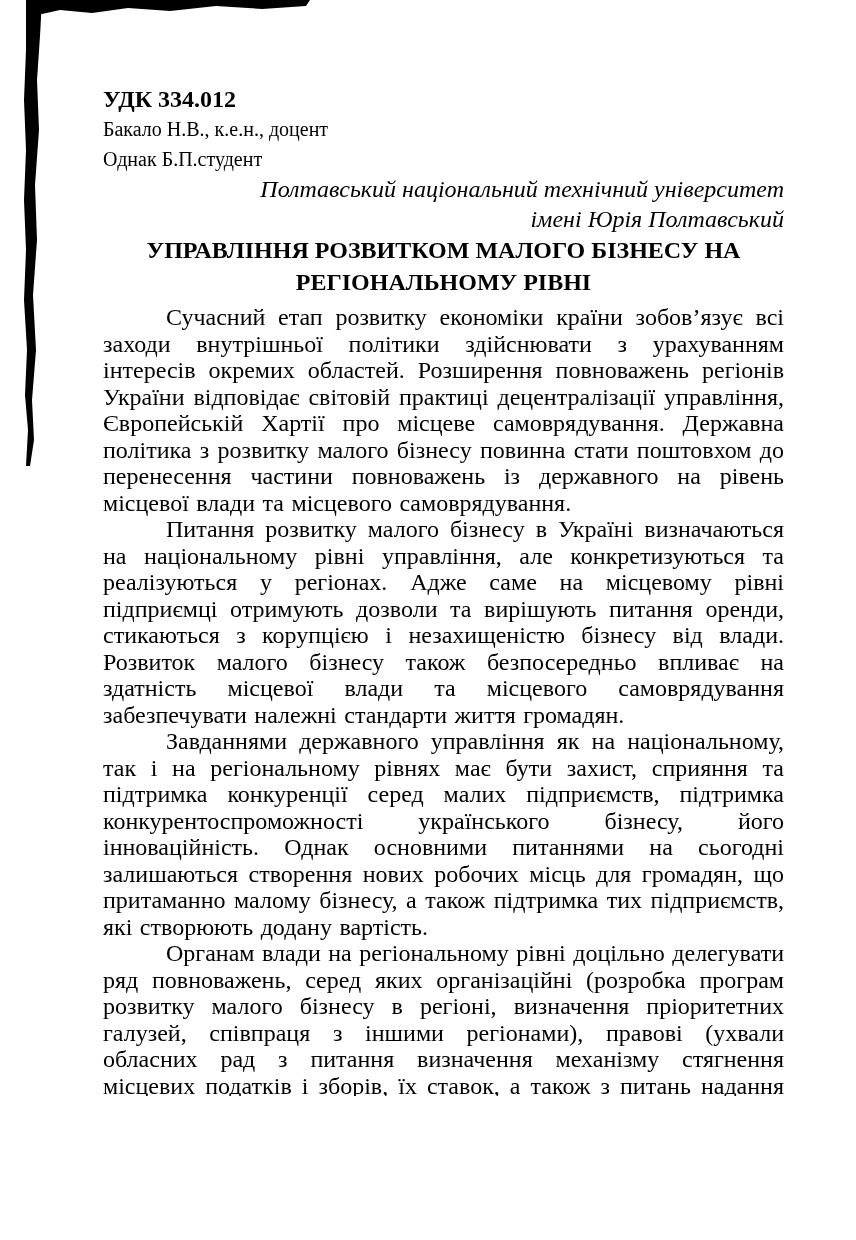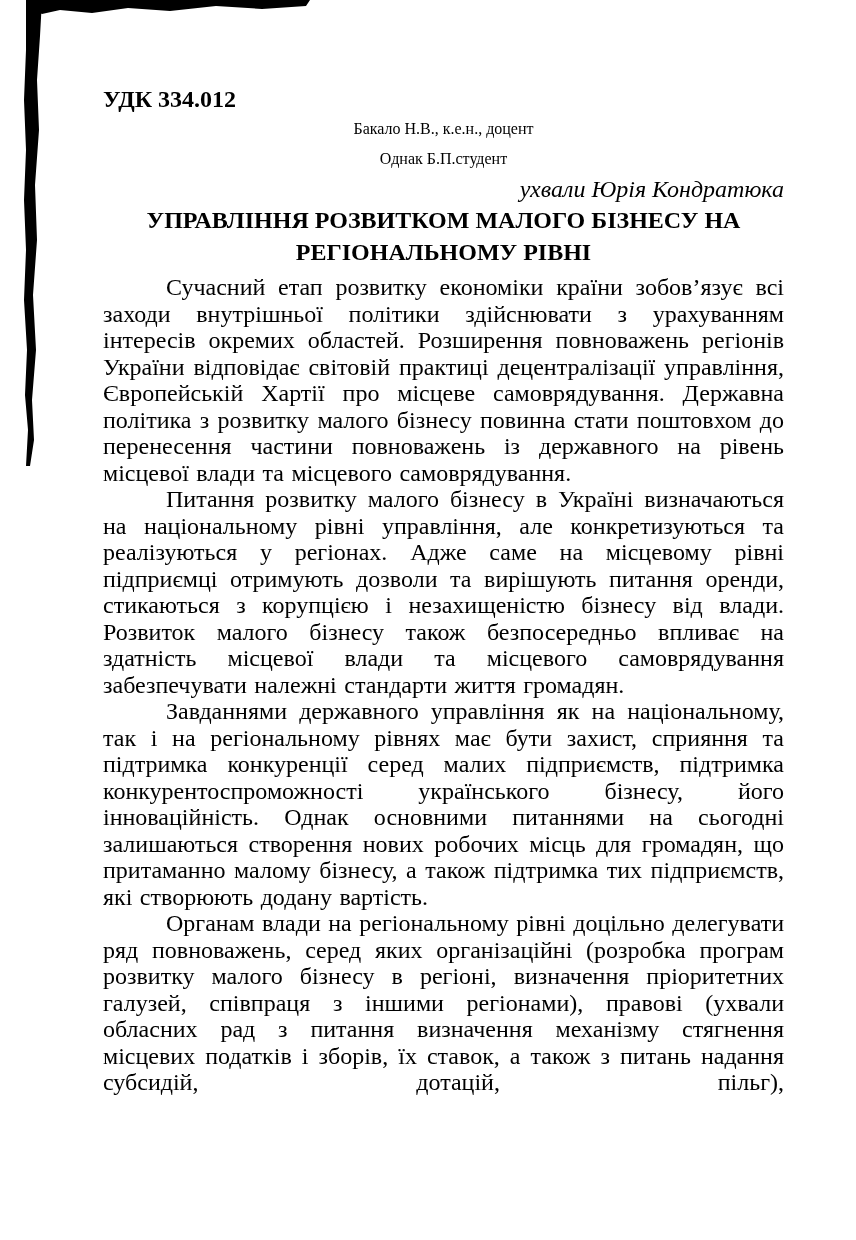--- a/index.html
+++ b/index.html
@@ -30,23 +30,23 @@
     top: 84px;
     width: 681px;
   }
   .udc {
     font-weight: bold;
     font-size: 24px;
     line-height: 30px;
     text-align: left;
   }
   .byline {
-    font-size: 16px;
+    font-size: 20px;
     line-height: 30px;
-    text-align: center;
+    text-align: left;
   }
   .affil {
     font-size: 24px;
     line-height: 30px;
     font-style: italic;
     text-align: right;
   }
   .title {
     margin: 0;
     font-size: 24px;
@@ -81,22 +81,23 @@
   </svg>
 
   <div class="content">
 
     <div class="udc">УДК 334.012</div>
 
     <div class="byline">Бакало Н.В., к.е.н., доцент</div>
 
     <div class="byline">Однак Б.П.студент</div>
 
+    <div class="affil">Полтавський національний технічний університет</div>
 
-    <div class="affil">ухвали Юрія Кондратюка</div>
+    <div class="affil">імені Юрія Полтавський</div>
 
     <h1 class="title">УПРАВЛІННЯ РОЗВИТКОМ МАЛОГО БІЗНЕСУ НА РЕГІОНАЛЬНОМУ РІВНІ</h1>
 
     <p class="body-par first">Сучасний етап розвитку економіки країни зобов’язує всі заходи внутрішньої політики здійснювати з урахуванням інтересів окремих областей. Розширення повноважень регіонів України відповідає світовій практиці децентралізації управління, Європейській Хартії про місцеве самоврядування. Державна політика з розвитку малого бізнесу повинна стати поштовхом до перенесення частини повноважень із державного на рівень місцевої влади та місцевого самоврядування.</p>
 
     <p class="body-par">Питання розвитку малого бізнесу в Україні визначаються на національному рівні управління, але конкретизуються та реалізуються у регіонах. Адже саме на місцевому рівні підприємці отримують дозволи та вирішують питання оренди, стикаються з корупцією і незахищеністю бізнесу від влади. Розвиток малого бізнесу також безпосередньо впливає на здатність місцевої влади та місцевого самоврядування забезпечувати належні стандарти життя громадян.</p>
 
     <p class="body-par">Завданнями державного управління як на національному, так і на регіональному рівнях має бути захист, сприяння та підтримка конкуренції серед малих підприємств, підтримка конкурентоспроможності українського бізнесу, його інноваційність. Однак основними питаннями на сьогодні залишаються створення нових робочих місць для громадян, що притаманно малому бізнесу, а також підтримка тих підприємств, які створюють додану вартість.</p>
 
     <p class="body-par continues">Органам влади на регіональному рівні доцільно делегувати ряд повноважень, серед яких організаційні (розробка програм розвитку малого бізнесу в регіоні, визначення пріоритетних галузей, співпраця з іншими регіонами), правові (ухвали обласних рад з питання визначення механізму стягнення місцевих податків і зборів, їх ставок, а також з питань надання субсидій, дотацій, пільг),</p>

